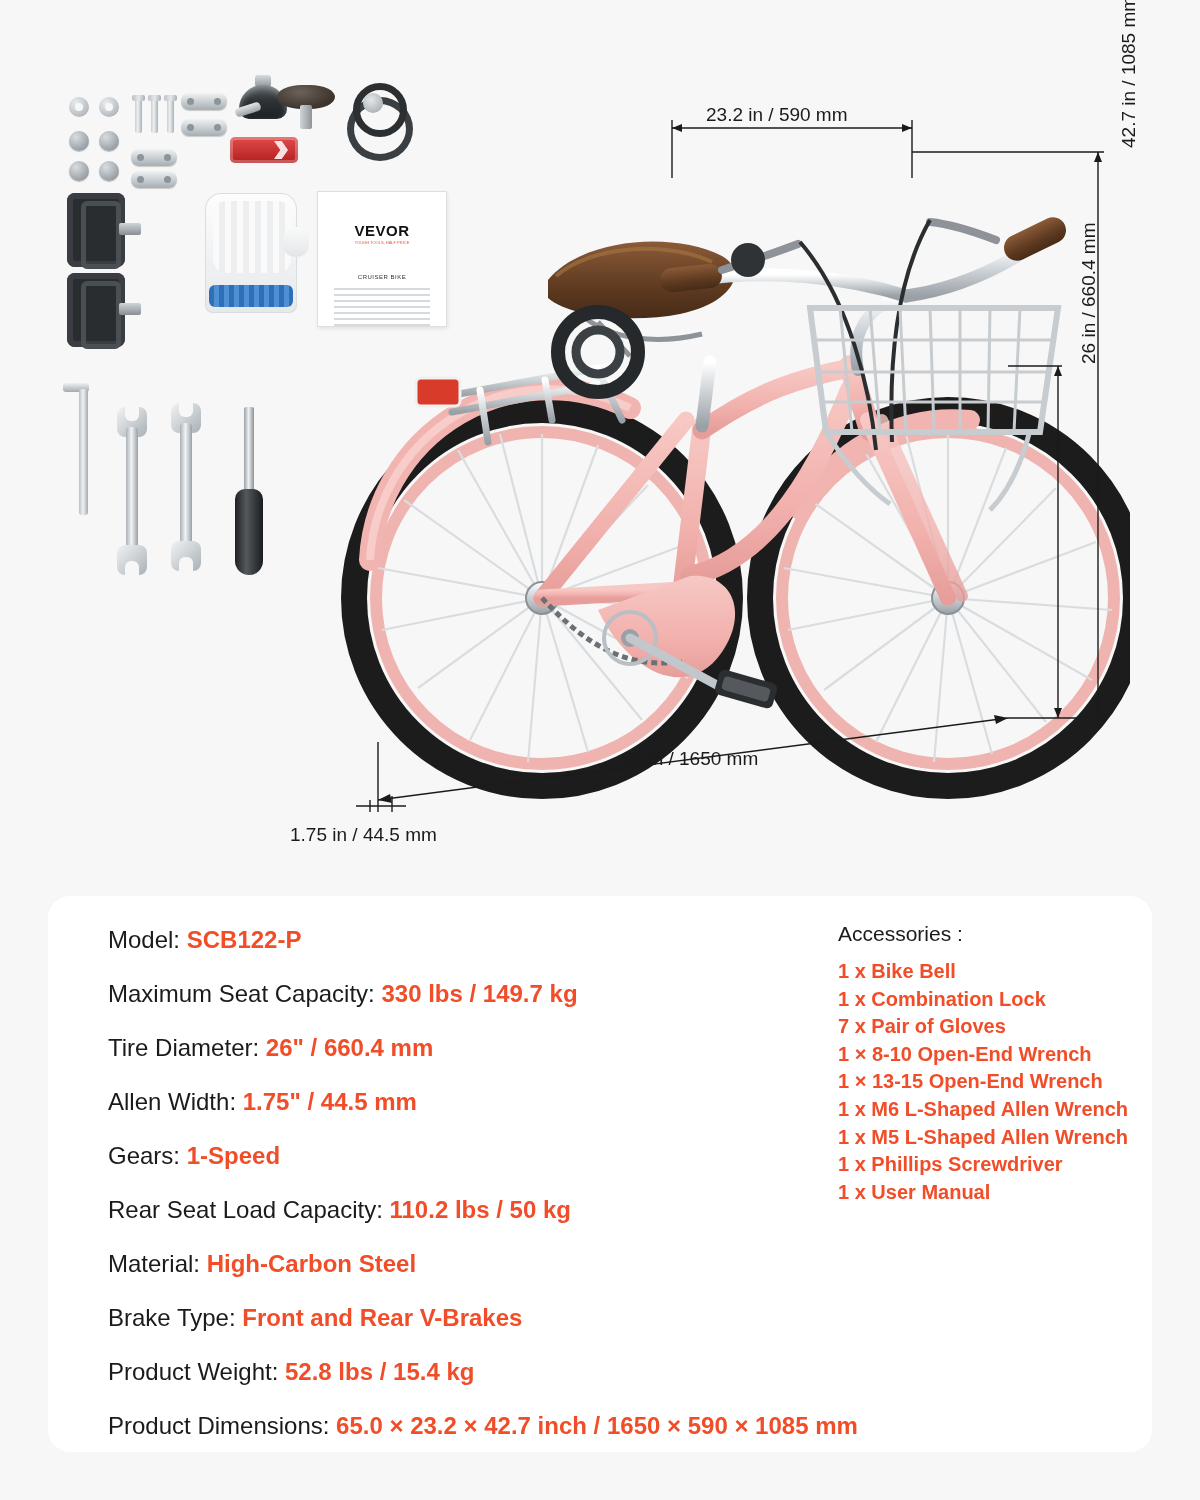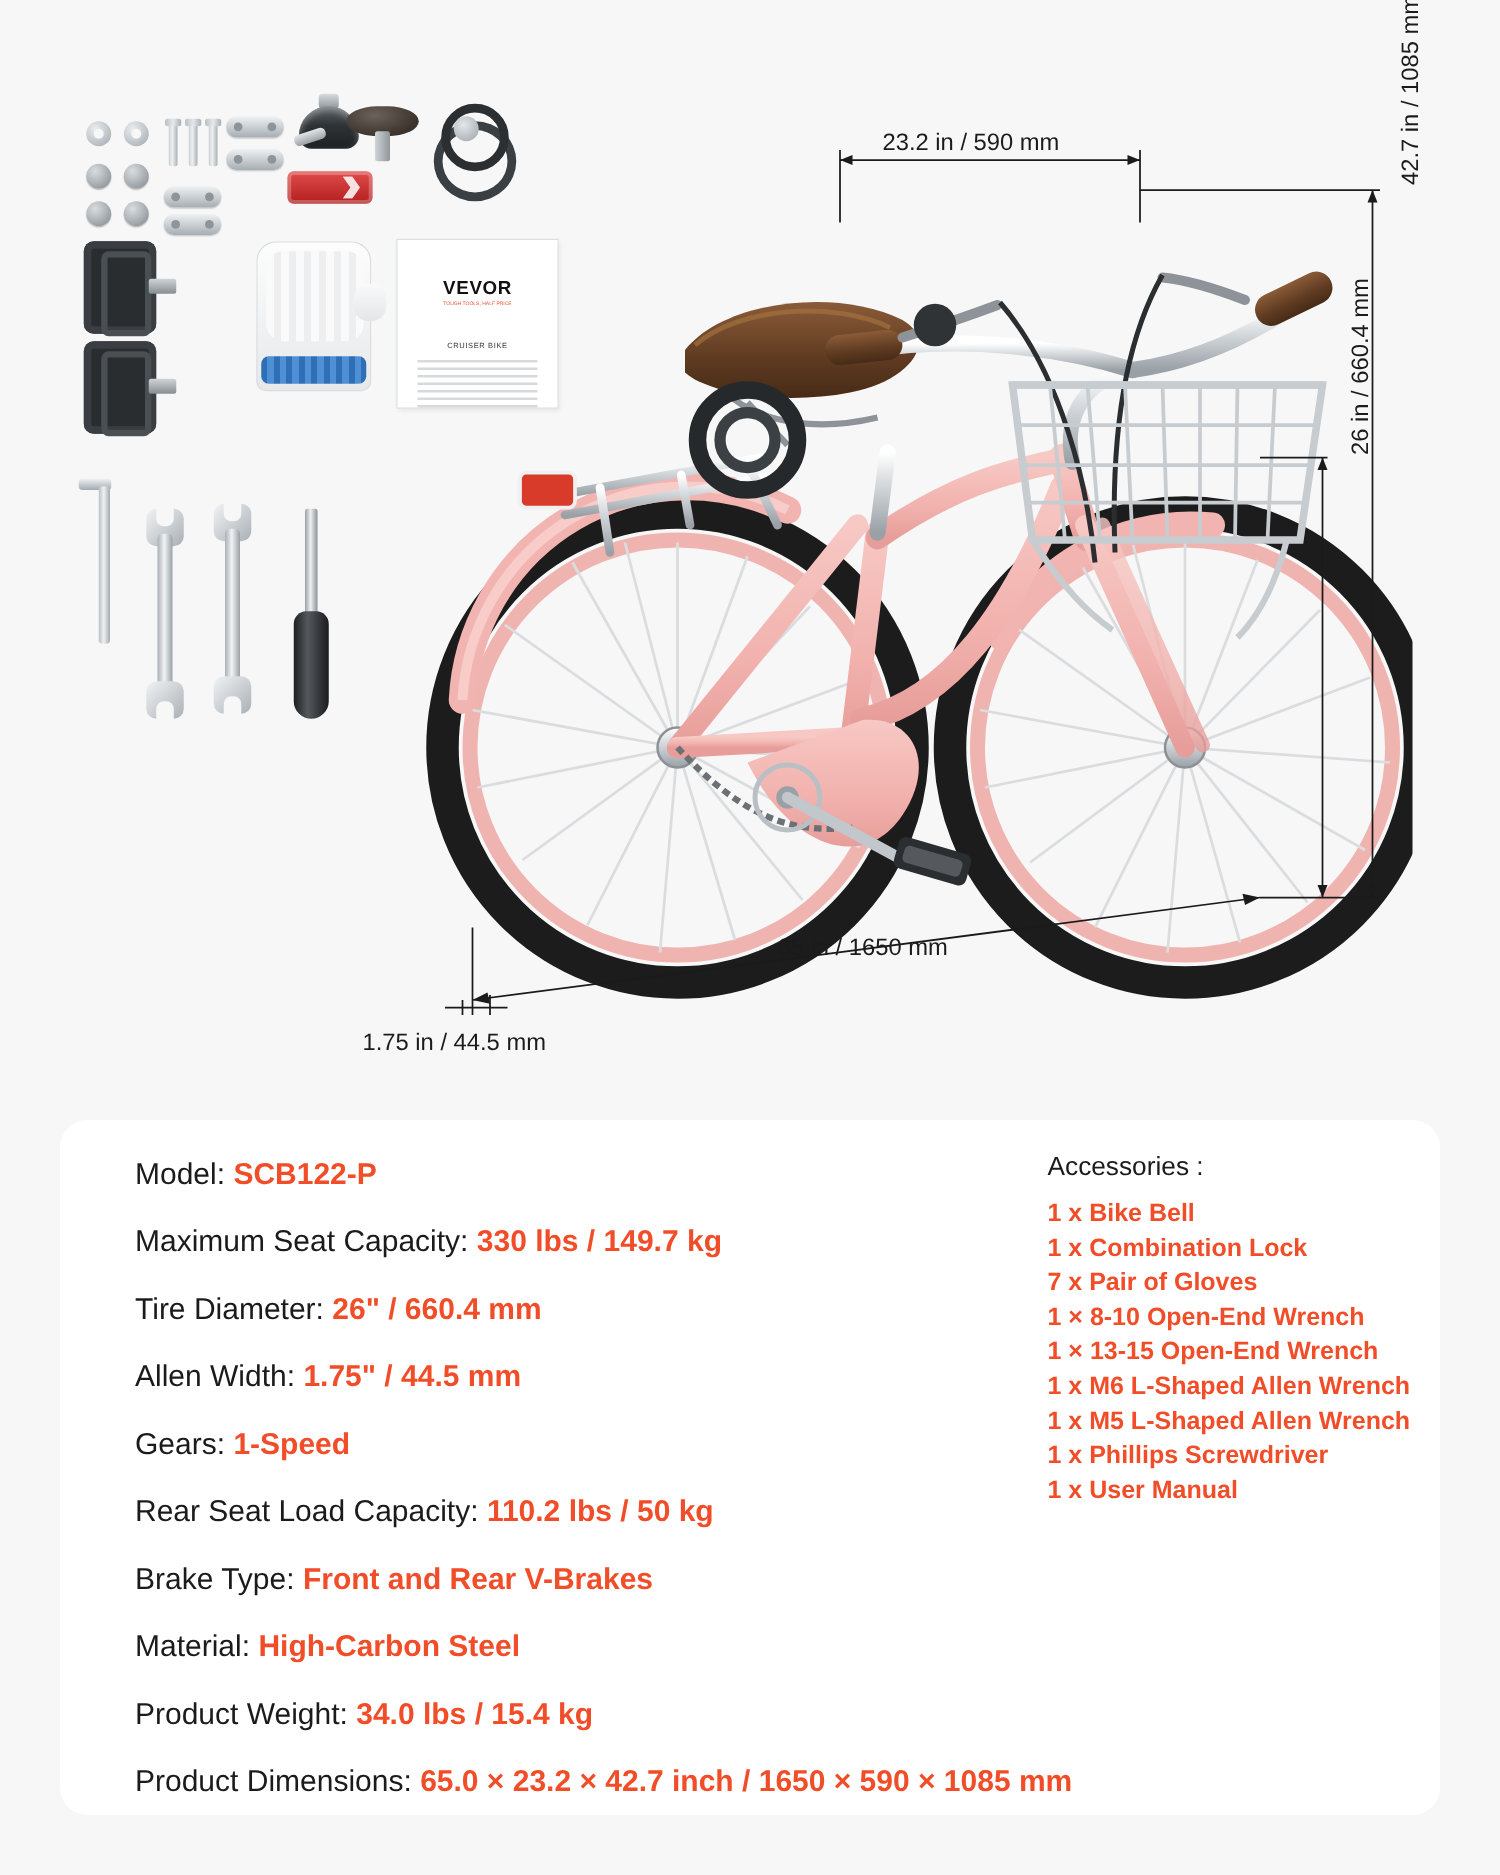--- a/index.html
+++ b/index.html
@@ -697,30 +697,30 @@
       </div>
       <div class="spec-row">
         <span>Gears:</span>
         <span class="val">1-Speed</span>
       </div>
       <div class="spec-row">
         <span>Rear Seat Load Capacity:</span>
         <span class="val">110.2 lbs / 50 kg</span>
       </div>
       <div class="spec-row">
+        <span>Material:</span>
+        <span class="val">High-Carbon Steel</span>
+      </div>
+      <div class="spec-row">
         <span>Brake Type:</span>
         <span class="val">Front and Rear V-Brakes</span>
       </div>
       <div class="spec-row">
-        <span>Material:</span>
-        <span class="val">High-Carbon Steel</span>
-      </div>
-      <div class="spec-row">
         <span>Product Weight:</span>
-        <span class="val">34.0 lbs / 15.4 kg</span>
+        <span class="val">52.8 lbs / 15.4 kg</span>
       </div>
       <div class="spec-row">
         <span>Product Dimensions:</span>
         <span class="val">65.0 × 23.2 × 42.7 inch / 1650 × 590 × 1085 mm</span>
       </div>
     </div>
 
     <div class="acc">
       <div class="acc-title">Accessories :</div>
       <div class="acc-item">1 x Bike Bell</div>

